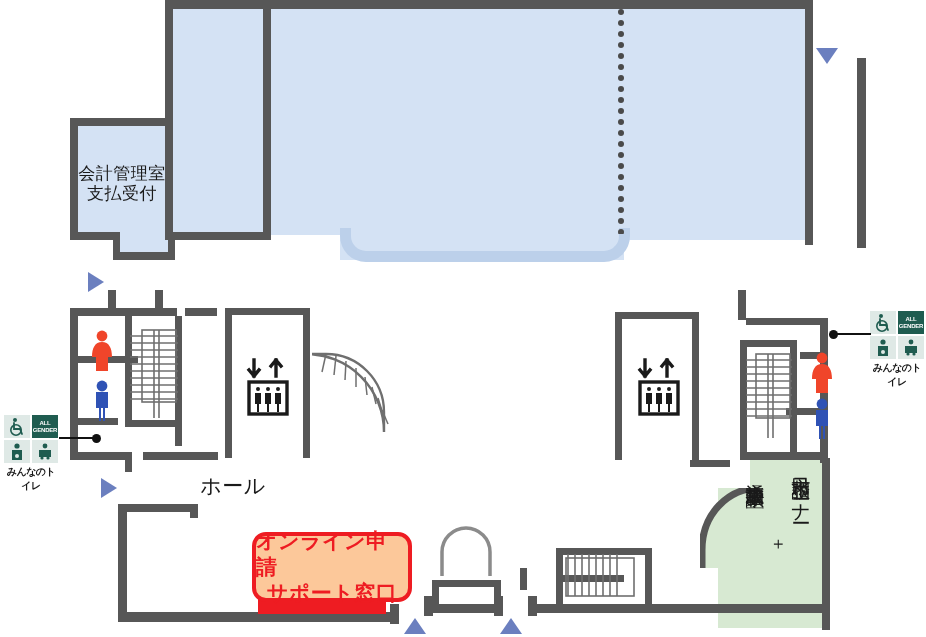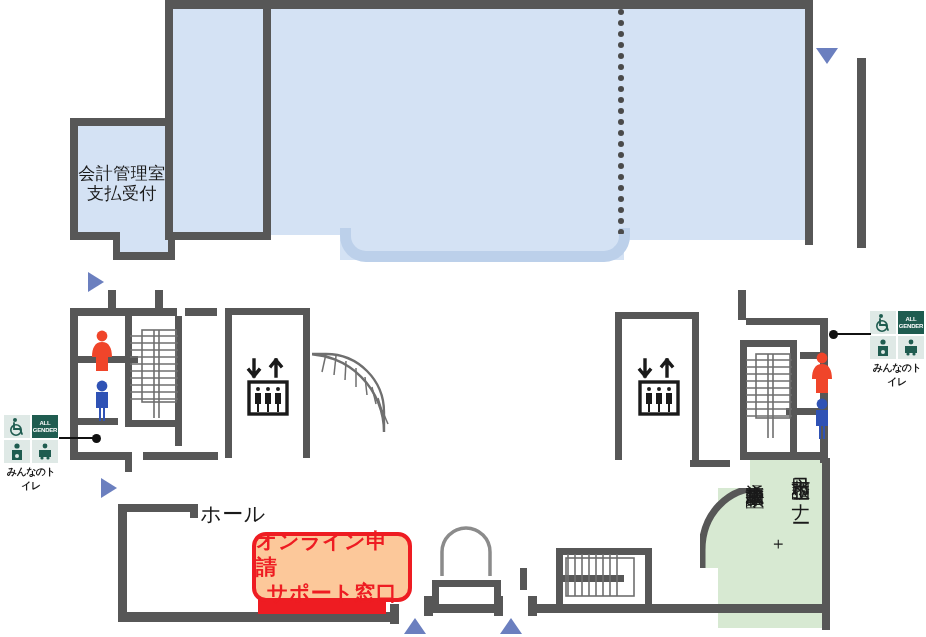--- a/index.html
+++ b/index.html
@@ -150,21 +150,21 @@
   <div class="wall" style="left:494px;top:580px;width:7px;height:26px;"></div>
   <div class="wall" style="left:432px;top:580px;width:69px;height:7px;"></div>
 
   <div class="lbl" style="left:74px;top:164px;width:96px;font-size:17px;">会計管理室
 支払受付</div>
 
   <div class="lbl-v" style="position:absolute;left:790px;top:462px;height:165px;font-size:19px;">市民相談コーナー</div>
   <div class="lbl-v" style="position:absolute;left:768px;top:530px;height:30px;font-size:17px;">＋</div>
   <div class="lbl-v" style="position:absolute;left:744px;top:468px;height:160px;font-size:19px;">交通事故相談室</div>
 
-  <div class="lbl" style="left:188px;top:502px;width:90px;font-size:21px;">ホール</div>
+  <div class="lbl" style="left:188px;top:474px;width:90px;font-size:21px;">ホール</div>
 
   <svg class="arch" style="left:432px;top:526px;width:68px;height:50px;" viewBox="0 0 68 50">
     <path d="M10 50 L10 26 A24 24 0 0 1 58 26 L58 50" fill="none" stroke="#8b8b8b" stroke-width="3.5"></path>
   </svg>
 
   <div class="elev" style="left:245px;top:358px;">
     <svg width="46" height="58" viewBox="0 0 46 58">
       <path d="M9 2 L9 18 M9 18 L4 12 M9 18 L14 12" stroke="#1a1a1a" stroke-width="3.4" fill="none" stroke-linecap="square"></path>
       <path d="M31 18 L31 2 M31 2 L26 8 M31 2 L36 8" stroke="#1a1a1a" stroke-width="3.4" fill="none" stroke-linecap="square"></path>
       <rect x="4" y="24" width="38" height="32" fill="none" stroke="#1a1a1a" stroke-width="3.4"></rect>

